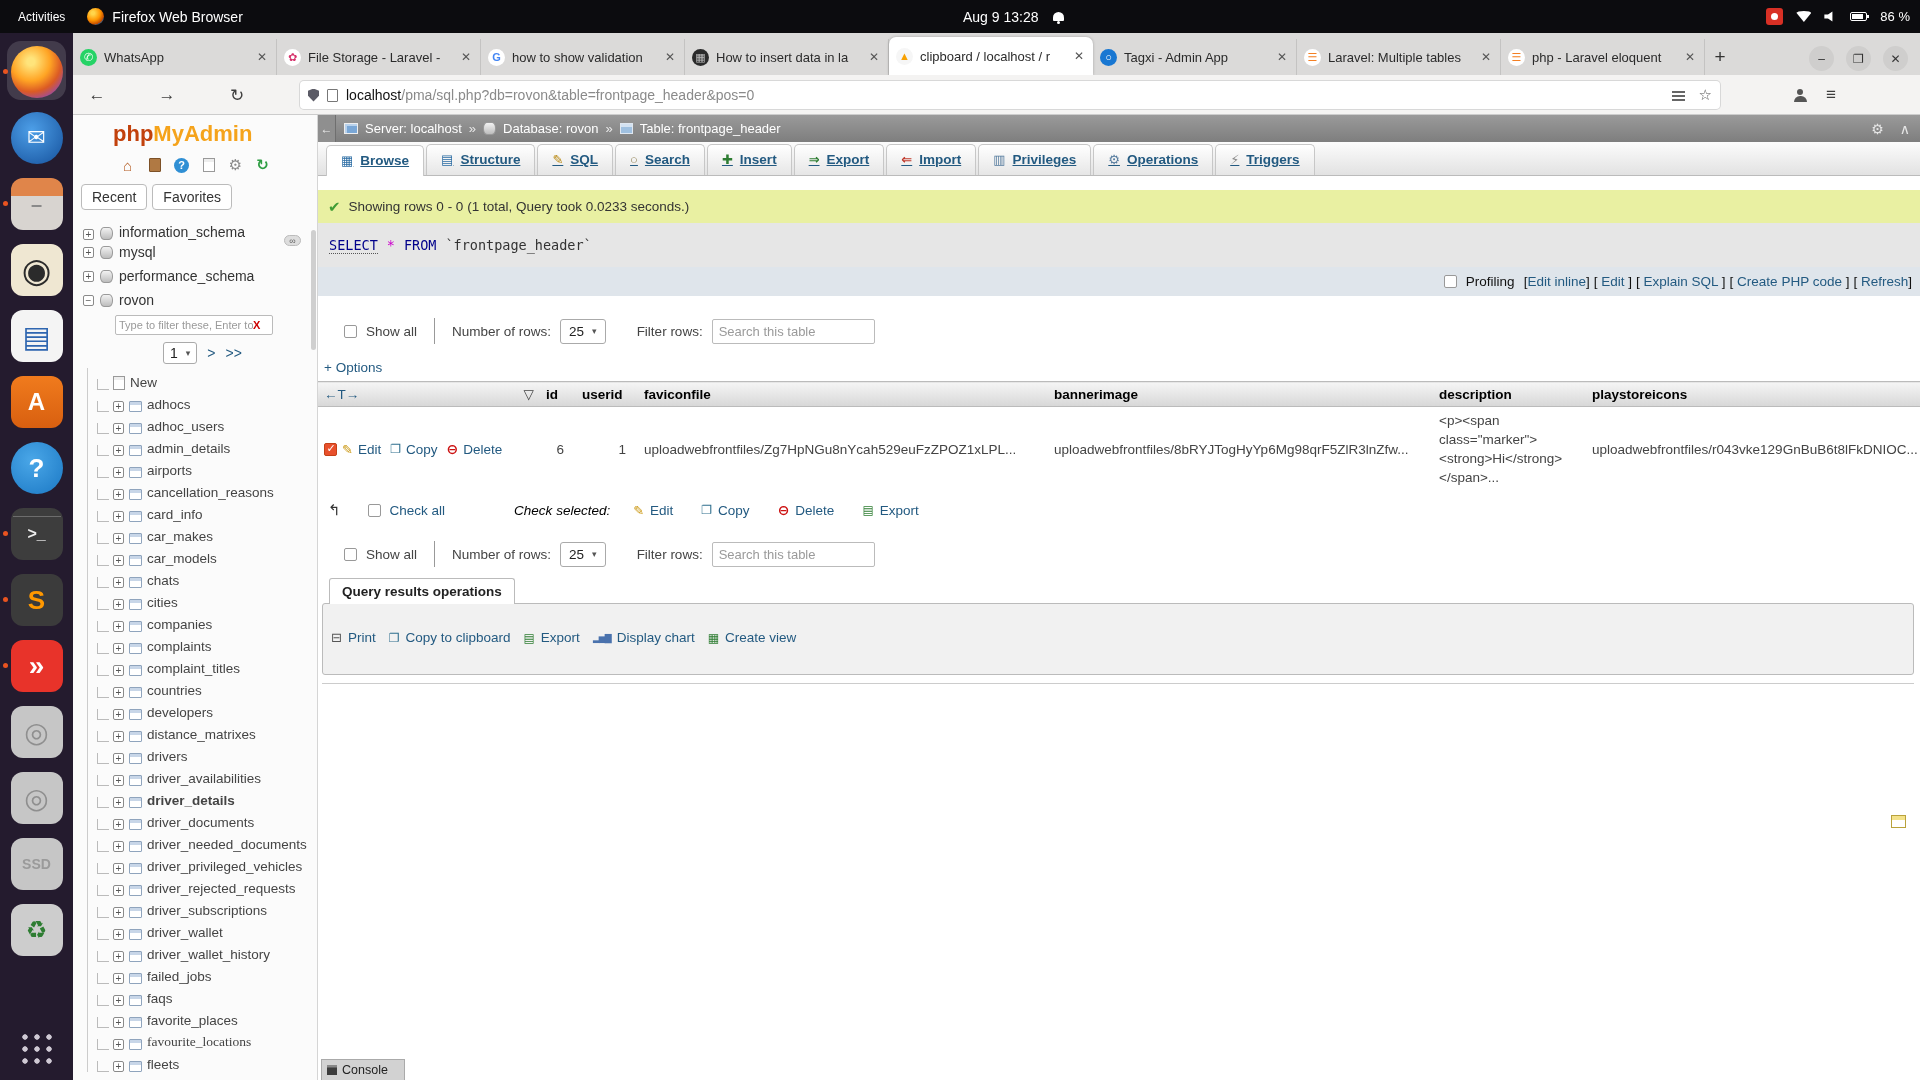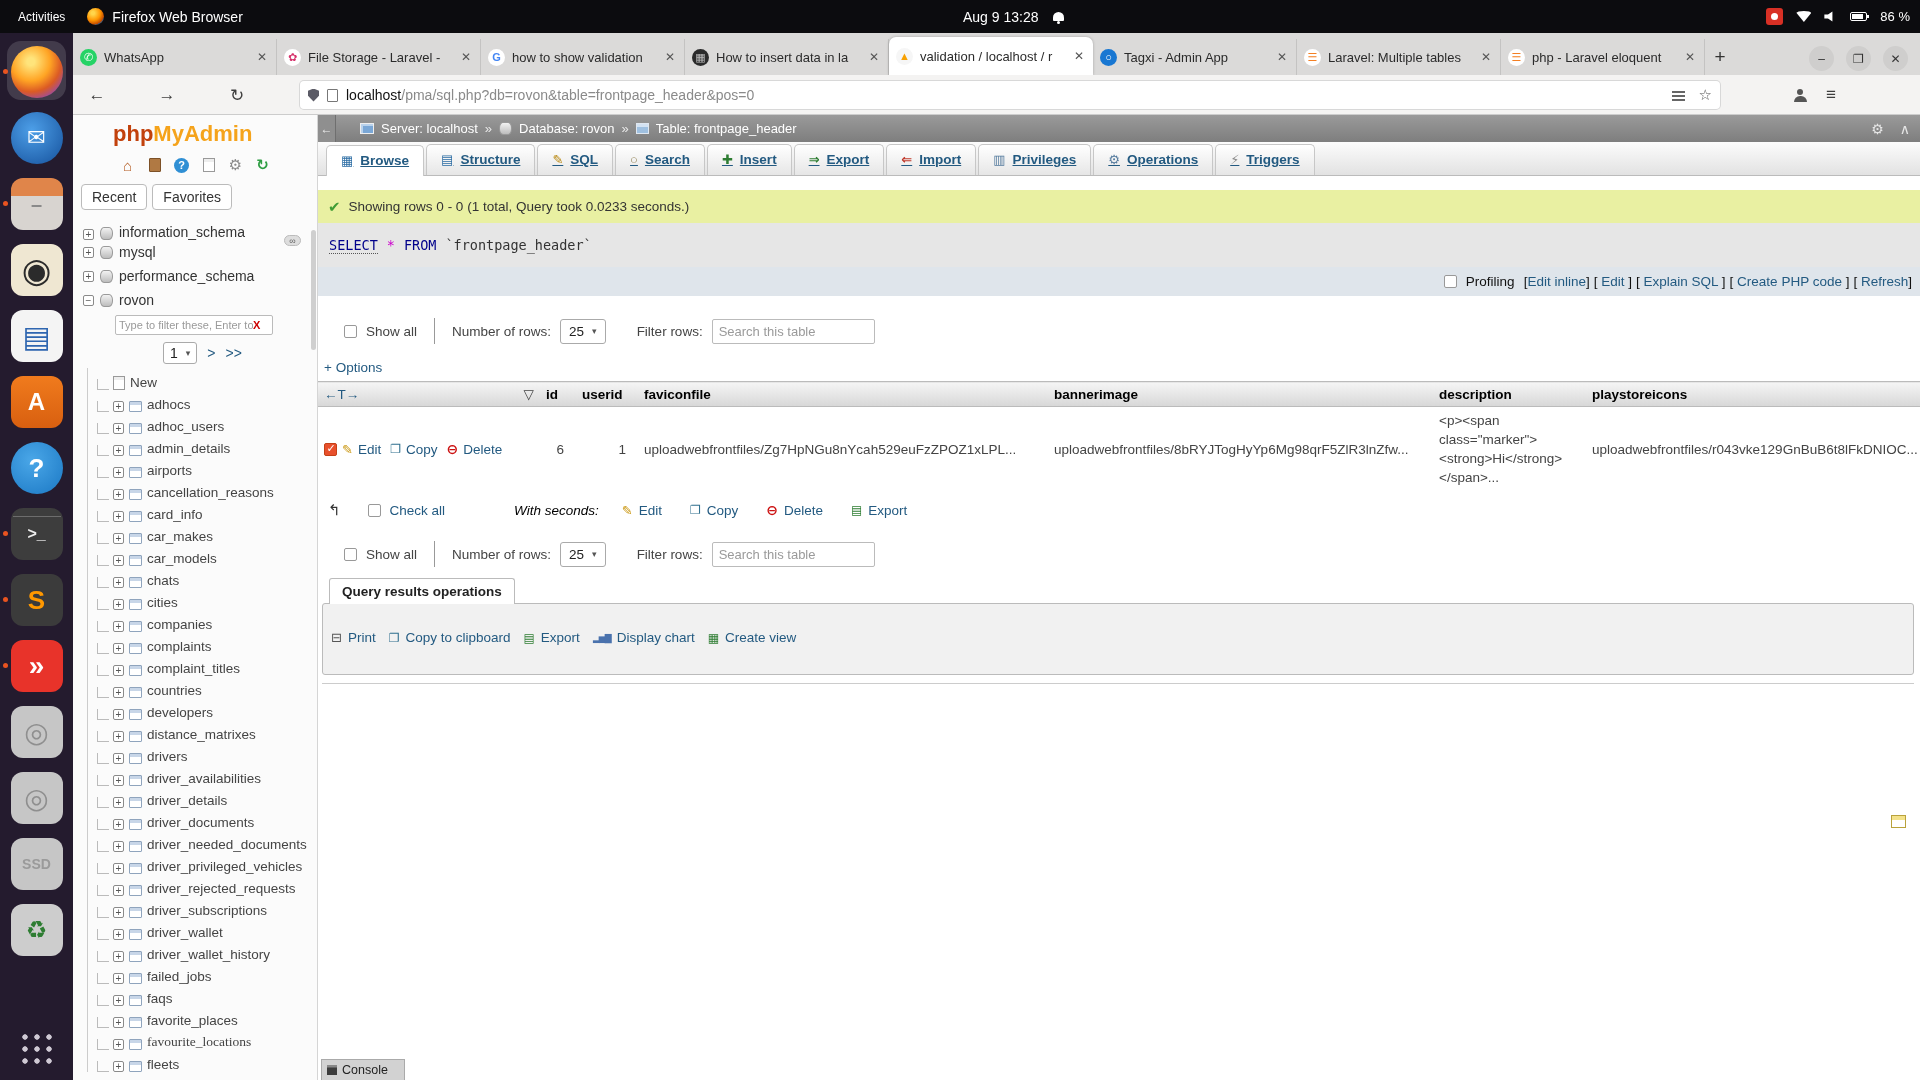--- a/index.html
+++ b/index.html
@@ -110,21 +110,21 @@
   .tbl-ico { width:13px; height:11px; min-width:13px; border:1px solid #8fa4bd; background:#fff; margin:0 5px 0 5px;
     box-shadow:inset 0 3px 0 #c8d6e8; border-radius:1px; }
   .side-scroll { position:absolute; right:1px; top:115px; width:5px; height:120px; border-radius:3px; background:#cfcfcf; }
 
   
   .pma-main { flex:1; position:relative; overflow:hidden; background:#fff; }
   .crumbbar { height:27px; background:linear-gradient(#9a9a9a,#7e7e7e); color:#fff; display:flex; align-items:center;
     font-size:13px; position:relative; }
   .collapse-btn { width:18px; height:27px; background:#8f8f8f; border-right:1px solid #6f6f6f; color:#eee;
     display:flex; align-items:center; justify-content:center; font-size:12px; }
-  .crumb { display:flex; align-items:center; gap:7px; margin-left:24px; }
+  .crumb { display:flex; align-items:center; gap:7px; margin-left:8px; }
   .bc-server { width:14px; height:11px; background:#7aa7d6; border:1px solid #eee; box-shadow:inset 2px 2px 0 #b9d2ec; }
   .bc-sep { color:#e8e8e8; }
   .bc-table { width:13px; height:11px; border:1px solid #dfe7f0; background:#9fc0e0; box-shadow:inset 0 3px 0 #d3e2f2; }
   .crumb-right { position:absolute; right:10px; display:flex; gap:16px; color:#e6e6e6; font-size:14px; }
   .ptabs { height:34px; background:linear-gradient(#fcfcfc,#e2e2e2); border-bottom:1px solid #bbb; display:flex;
     align-items:flex-end; padding-left:8px; gap:2px; }
   .ptab { display:flex; align-items:center; gap:7px; padding:7px 14px 8px; font-weight:bold; color:#235a81;
     border:1px solid #c7c7c7; border-bottom:none; border-radius:5px 5px 0 0; background:linear-gradient(#fff,#e6e6e6); font-size:13.5px; }
   .ptab.active { background:#fff; position:relative; top:1px; }
   .pticon { font-size:13px; }
@@ -317,21 +317,21 @@
         </div>
 
         <div class="tab">
           <span class="favicon" style="background: rgb(43, 43, 43); color: rgb(187, 187, 187);">▦</span>
           <span class="tab-title">How to insert data in la</span>
           <span class="tab-close">✕</span>
         </div>
 
         <div class="tab active">
           <span class="favicon" style="background: rgb(246, 246, 246); color: rgb(248, 161, 2);">▲</span>
-          <span class="tab-title">validation / localhost / r</span>
+          <span class="tab-title">clipboard / localhost / r</span>
           <span class="tab-close">✕</span>
         </div>
 
         <div class="tab">
           <span class="favicon" style="background: rgb(24, 119, 210); color: rgb(255, 255, 255);">○</span>
           <span class="tab-title">Tagxi - Admin App</span>
           <span class="tab-close">✕</span>
         </div>
 
         <div class="tab">
@@ -593,21 +593,21 @@
               <span class="expander">+</span>
               <span class="tbl-ico"></span>
               <span style="white-space:nowrap;">driver_availabilities</span>
             </div>
 
             <div class="tree-row">
               <span class="guide"></span>
               <span class="tick"></span>
               <span class="expander">+</span>
               <span class="tbl-ico"></span>
-              <span style="white-space:nowrap;">driver_details</span>
+              <span style="white-space:nowrap;font-weight:bold;">driver_details</span>
             </div>
 
             <div class="tree-row">
               <span class="guide"></span>
               <span class="tick"></span>
               <span class="expander">+</span>
               <span class="tbl-ico"></span>
               <span style="white-space:nowrap;">driver_documents</span>
             </div>
 
@@ -871,21 +871,21 @@
               </td>
           <td>uploadwebfrontfiles/r043vke129GnBuB6t8lFkDNIOC...</td>
         </tr>
       </tbody>
         </table>
 
       <div class="checkrow">
         <span class="upl">↰</span>
         <span class="cb" style="margin-left:18px;"></span>
         <span>Check all</span>
-        <span class="withsel">With seconds:</span>
+        <span class="withsel">Check selected:</span>
         <span style="display:flex;">
 
             <span class="act">
               <span class=" pencil">✎</span>
               <a href="#" class="bluelink">Edit</a>
             </span>
 
             <span class="act">
               <span class=" copyico">❐</span>
               <a href="#" class="bluelink">Copy</a>

